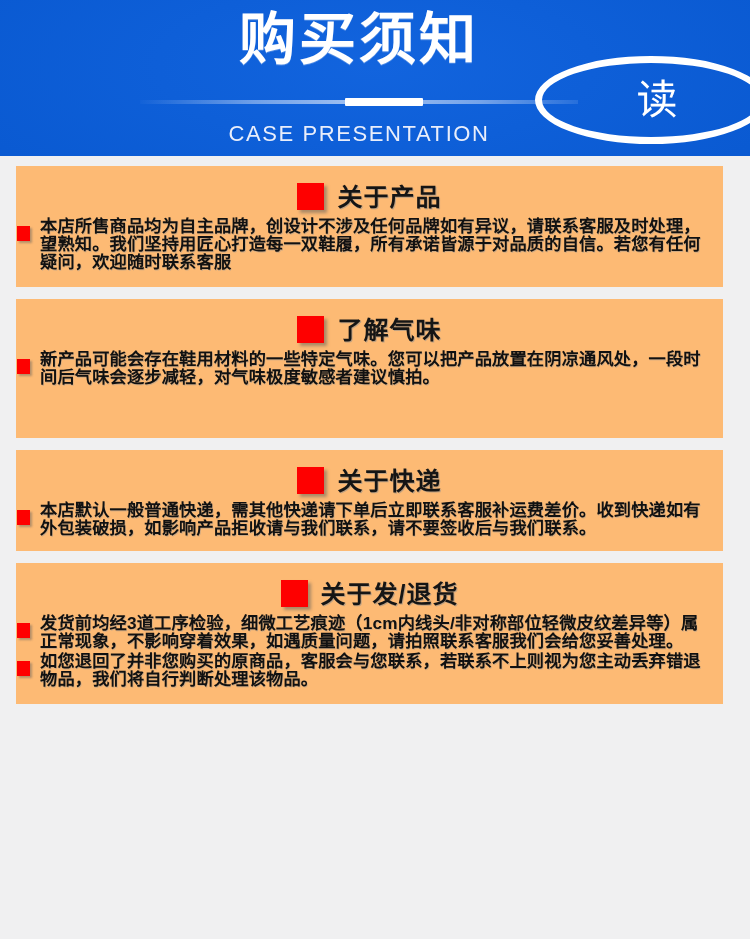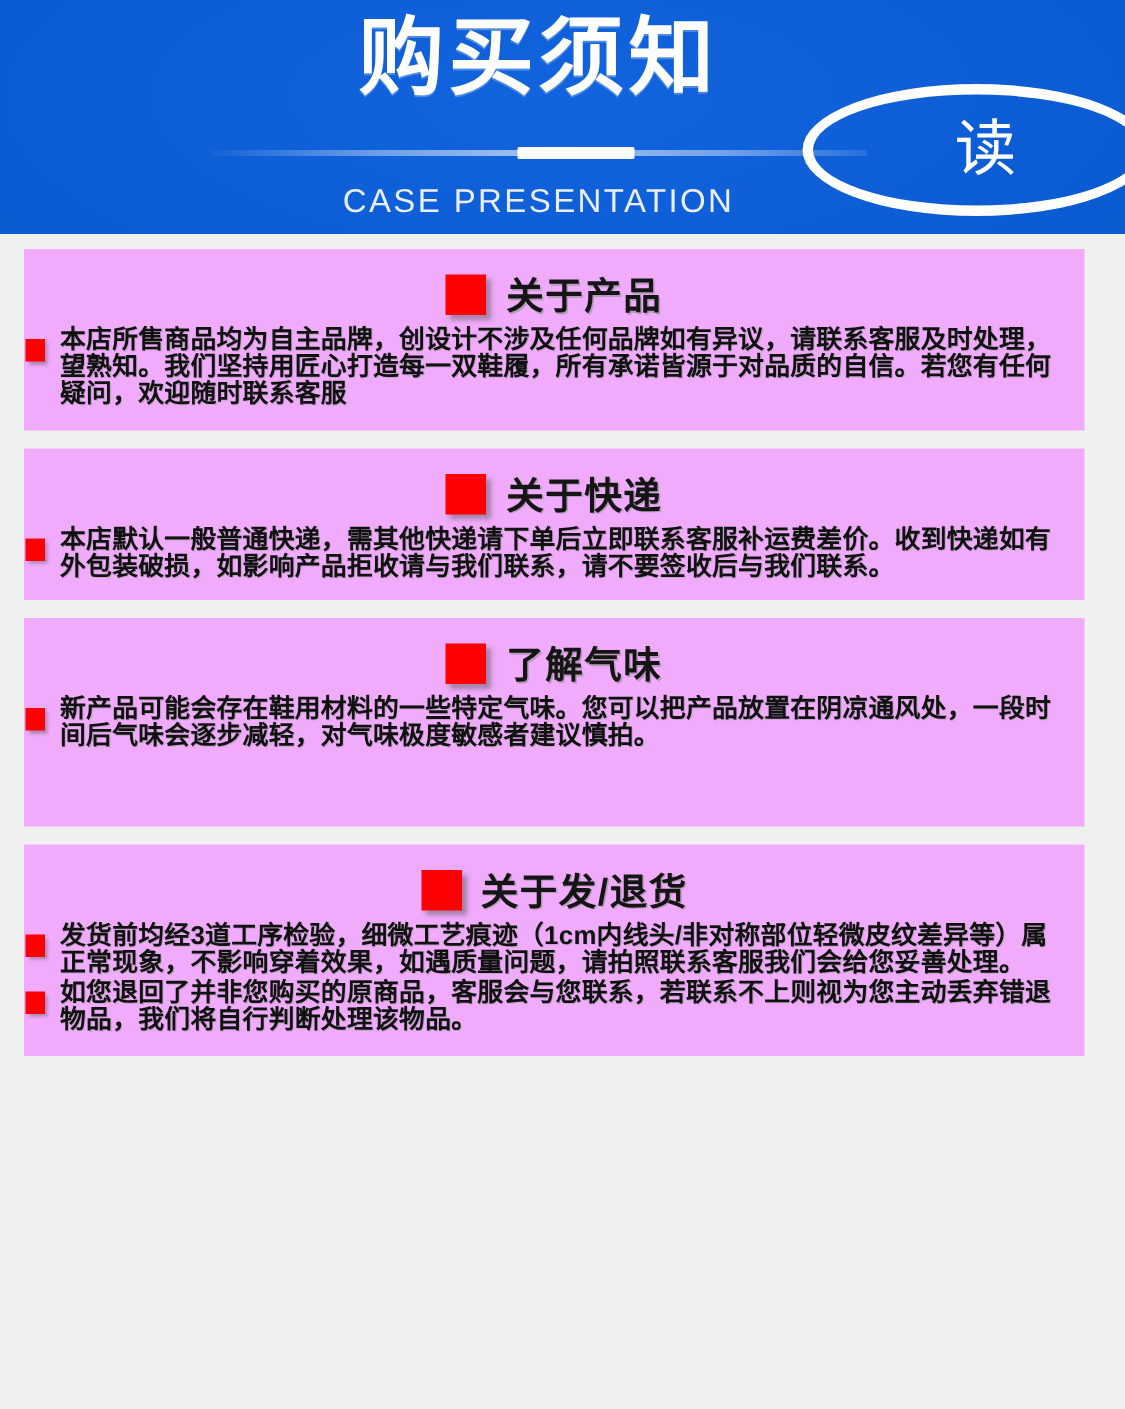--- a/index.html
+++ b/index.html
@@ -127,21 +127,21 @@
   }
 
   
   .content {
     position: relative;
     width: 750px;
   }
   .card {
     position: relative;
     margin: 0 27px 0 16px;
-    background: #f0abfc;
+    background: #fdba74;
     box-sizing: border-box;
   }
   .card + .card { margin-top: 12px; }
   .card:first-child { margin-top: 10px; }
 
   .card-title {
     position: relative;
     text-align: center;
     color: #151515;
     font-size: 25px;
@@ -220,44 +220,44 @@
       <span class="title-square"></span><span>关于产品</span>
     </div>
     <div class="card-body">
       <div class="para">
         <span class="bullet"></span>
         <span class="para-text">本店所售商品均为自主品牌，创设计不涉及任何品牌如有异议，请联系客服及时处理，望熟知。我们坚持用匠心打造每一双鞋履，所有承诺皆源于对品质的自信。若您有任何疑问，欢迎随时联系客服</span>
       </div>
     </div>
   </div>
 
+  <div class="card card-2">
+    <div class="card-title">
+      <span class="title-square"></span><span>了解气味</span>
+    </div>
+    <div class="card-body">
+      <div class="para">
+        <span class="bullet"></span>
+        <span class="para-text">新产品可能会存在鞋用材料的一些特定气味。您可以把产品放置在阴凉通风处，一段时间后气味会逐步减轻，对气味极度敏感者建议慎拍。</span>
+      </div>
+    </div>
+  </div>
+
   <div class="card card-3">
     <div class="card-title">
       <span class="title-square"></span><span>关于快递</span>
     </div>
     <div class="card-body">
       <div class="para">
         <span class="bullet"></span>
         <span class="para-text">本店默认一般普通快递，需其他快递请下单后立即联系客服补运费差价。收到快递如有外包装破损，如影响产品拒收请与我们联系，请不要签收后与我们联系。</span>
       </div>
     </div>
   </div>
 
-  <div class="card card-2">
-    <div class="card-title">
-      <span class="title-square"></span><span>了解气味</span>
-    </div>
-    <div class="card-body">
-      <div class="para">
-        <span class="bullet"></span>
-        <span class="para-text">新产品可能会存在鞋用材料的一些特定气味。您可以把产品放置在阴凉通风处，一段时间后气味会逐步减轻，对气味极度敏感者建议慎拍。</span>
-      </div>
-    </div>
-  </div>
-
   <div class="card card-4">
     <div class="card-title">
       <span class="title-square"></span><span>关于发/退货</span>
     </div>
     <div class="card-body">
       <div class="para">
         <span class="bullet"></span>
         <span class="para-text">发货前均经3道工序检验，细微工艺痕迹（1cm内线头/非对称部位轻微皮纹差异等）属正常现象，不影响穿着效果，如遇质量问题，请拍照联系客服我们会给您妥善处理。</span>
       </div>
       <div class="para">

